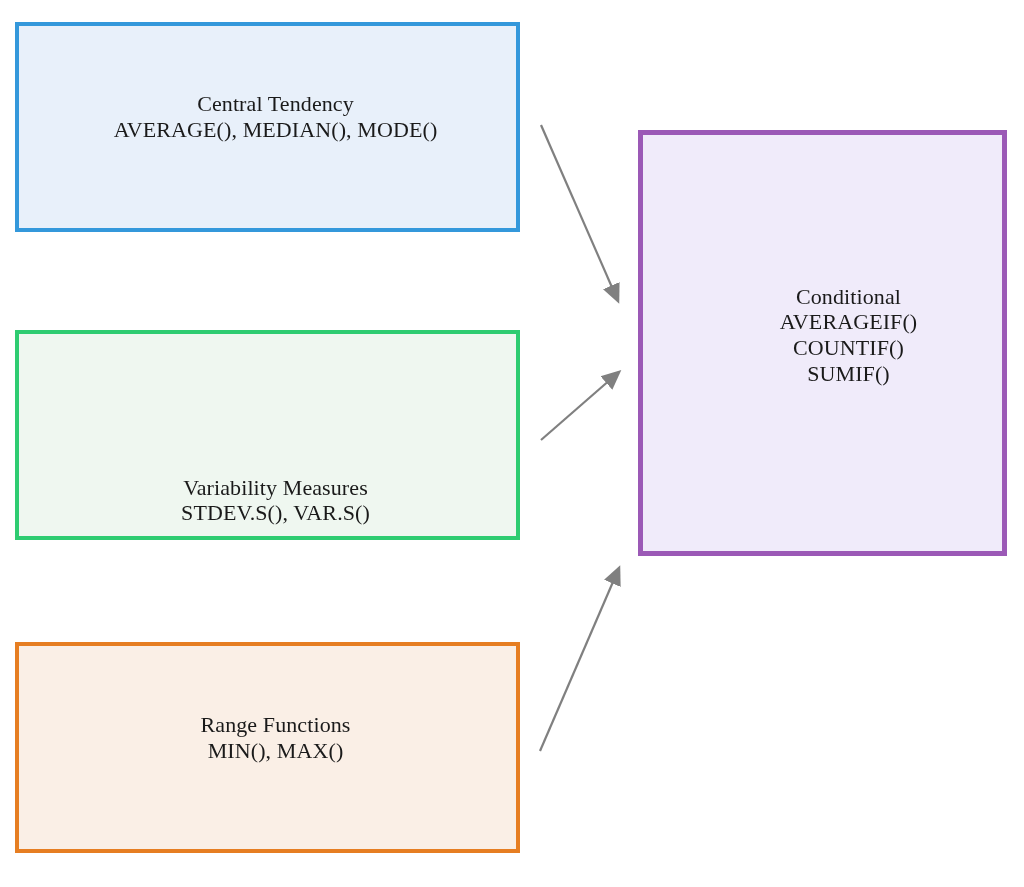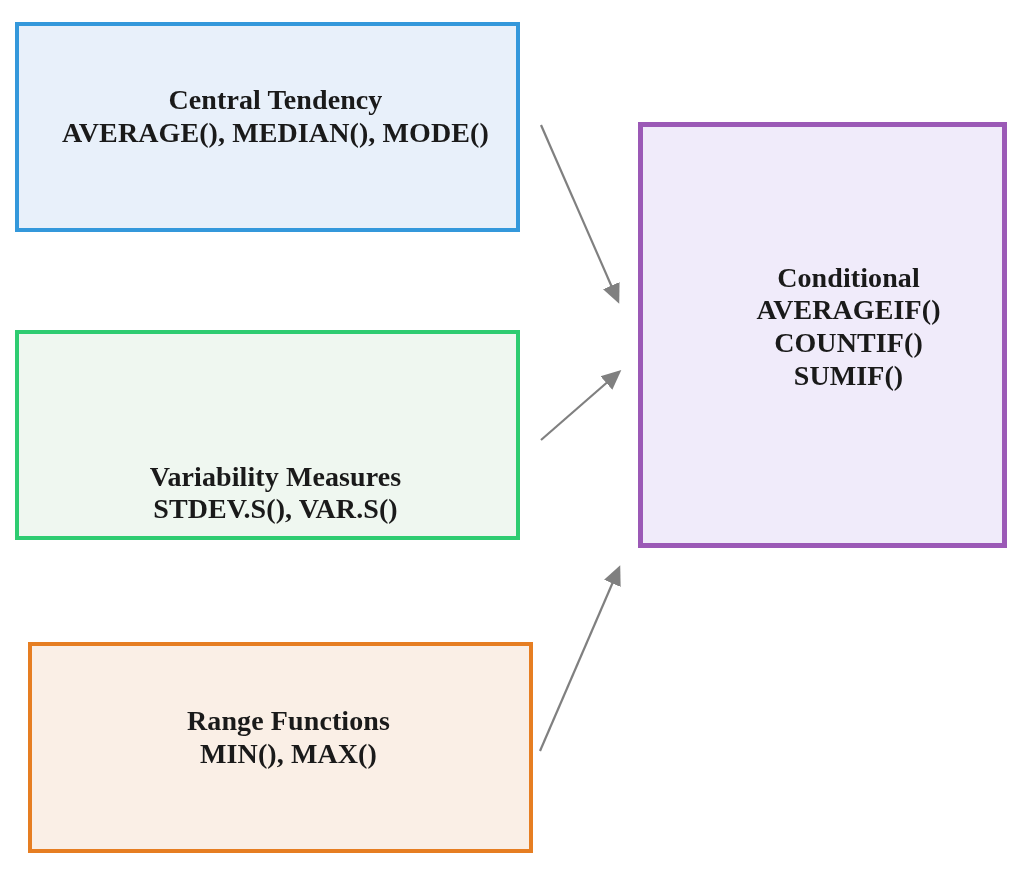--- a/index.html
+++ b/index.html
@@ -23,22 +23,22 @@
   .node {
     position: absolute;
     box-sizing: border-box;
     display: flex;
     align-items: center;
     justify-content: center;
     text-align: center;
   }
   .node-label {
     font-family: "Liberation Serif", "DejaVu Serif", serif;
-    font-weight: bold;
-    font-size: 28px;
+    font-weight: normal;
+    font-size: 22px;
     line-height: 1.17;
     color: #1a1a1a;
     letter-spacing: 0.1px;
     white-space: pre-line;
     margin-left: 16px;
   }
 
   
   .node-source .node-label {
     position: relative;
@@ -52,28 +52,28 @@
     background: #e8f0fa;
   }
   #node-variability {
     left: 15px;  top: 330px;
     width: 505px; height: 210px;
     border: 4px solid #2ecc71;
     background: #eff7f0;
     align-items: flex-end;
   }
   #node-range-functions {
-    left: 28px;  top: 642px;
+    left: 15px;  top: 642px;
     width: 505px; height: 211px;
     border: 4px solid #e67e22;
     background: #faefe6;
     align-items: center;
   }
   #node-conditional {
-    left: 638px; top: 122px;
+    left: 638px; top: 130px;
     width: 369px; height: 426px;
     border: 5px solid #9b59b6;
     background: #f0ebfa;
     padding-left: 36px;
   }
   #node-conditional .node-label {
     position: relative;
     top: -8px;
   }
 

